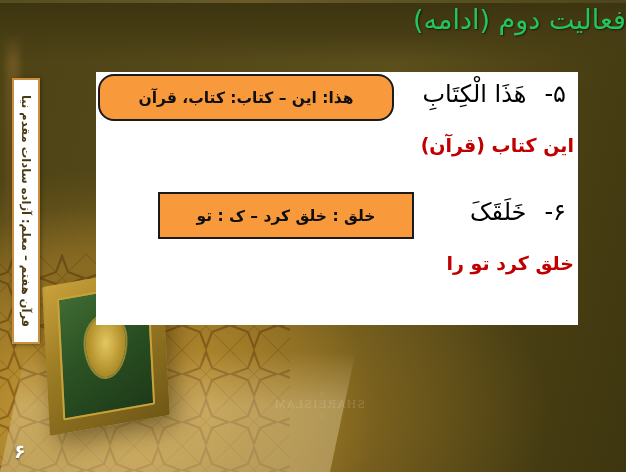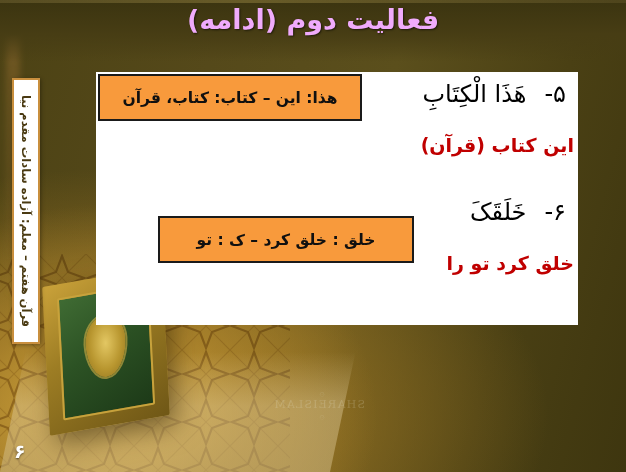--- a/index.html
+++ b/index.html
@@ -87,24 +87,24 @@
     position: absolute;
     left: 6px; top: 0; width: 14px; height: 300px;
     background: linear-gradient(180deg, rgba(150,110,50,.55), rgba(90,70,25,0));
     filter: blur(3px);
   }
 
   
   .title {
     position: absolute;
     left: 0; right: 0; top: 4px;
-    text-align: center;
-    color: #f0abfc;
+    text-align: right;
+    color: #22c55e;
     font-size: 27px;
-    font-weight: bold;
+    font-weight: normal;
     letter-spacing: .5px;
     direction: rtl;
     text-shadow: 1px 1px 2px rgba(0,0,0,.55);
     font-family: "DejaVu Sans", "Liberation Sans", sans-serif;
   }
 
   
   .sidebar {
     position: absolute;
     left: 12px; top: 78px;
@@ -208,25 +208,25 @@
     justify-content: center;
     direction: rtl;
     color: #101010;
     font-weight: bold;
     font-size: 15.5px;
     white-space: nowrap;
     font-family: "DejaVu Sans", "Liberation Sans", sans-serif;
   }
   .callout-5 {
     left: 2px; top: 2px;
-    width: 264px; height: 47px;
+    width: 296px; height: 47px; border-radius: 16px;
   }
   .callout-6 {
     left: 62px; top: 120px;
-    width: 256px; height: 47px; margin-top: 24px;
+    width: 256px; height: 47px;
   }
 </style>
 </head>
 <body>
 
 <div id="slide">
 
   <div class="bg-base"></div>
   <div class="bg-bottom-glow"></div>
 

